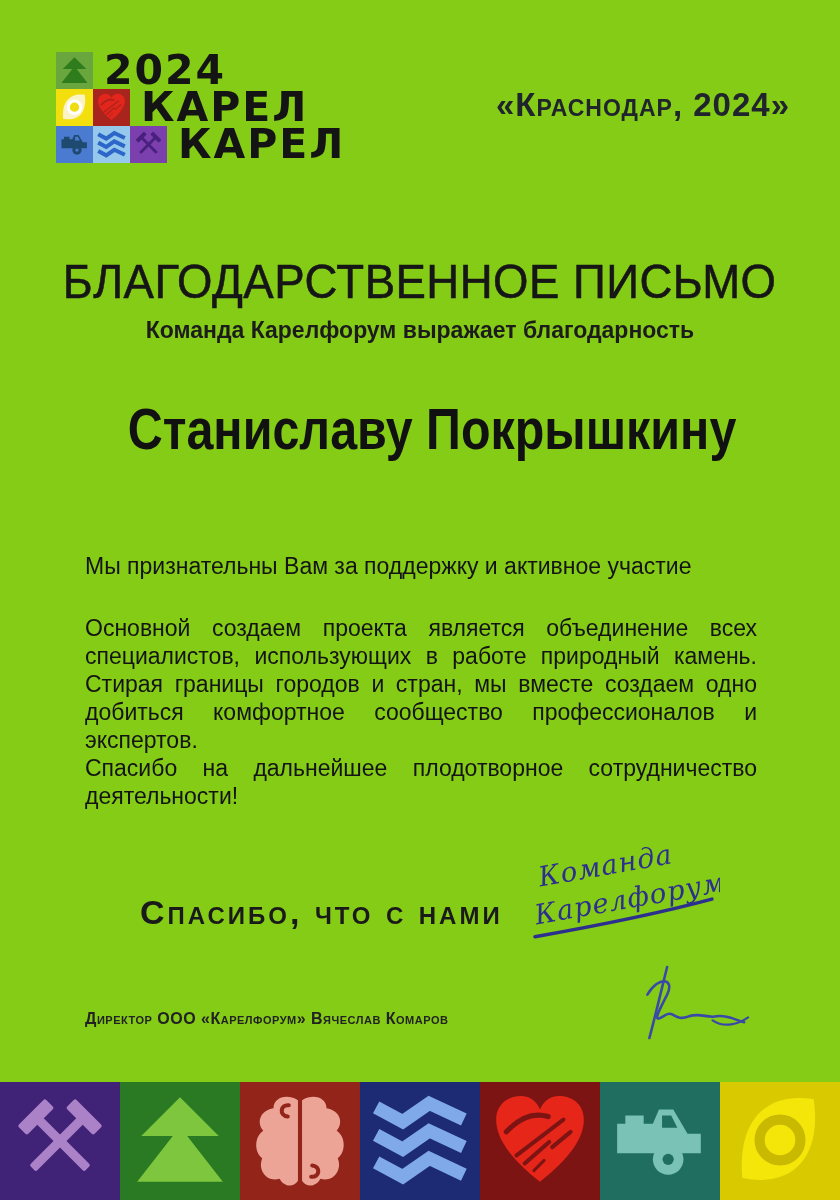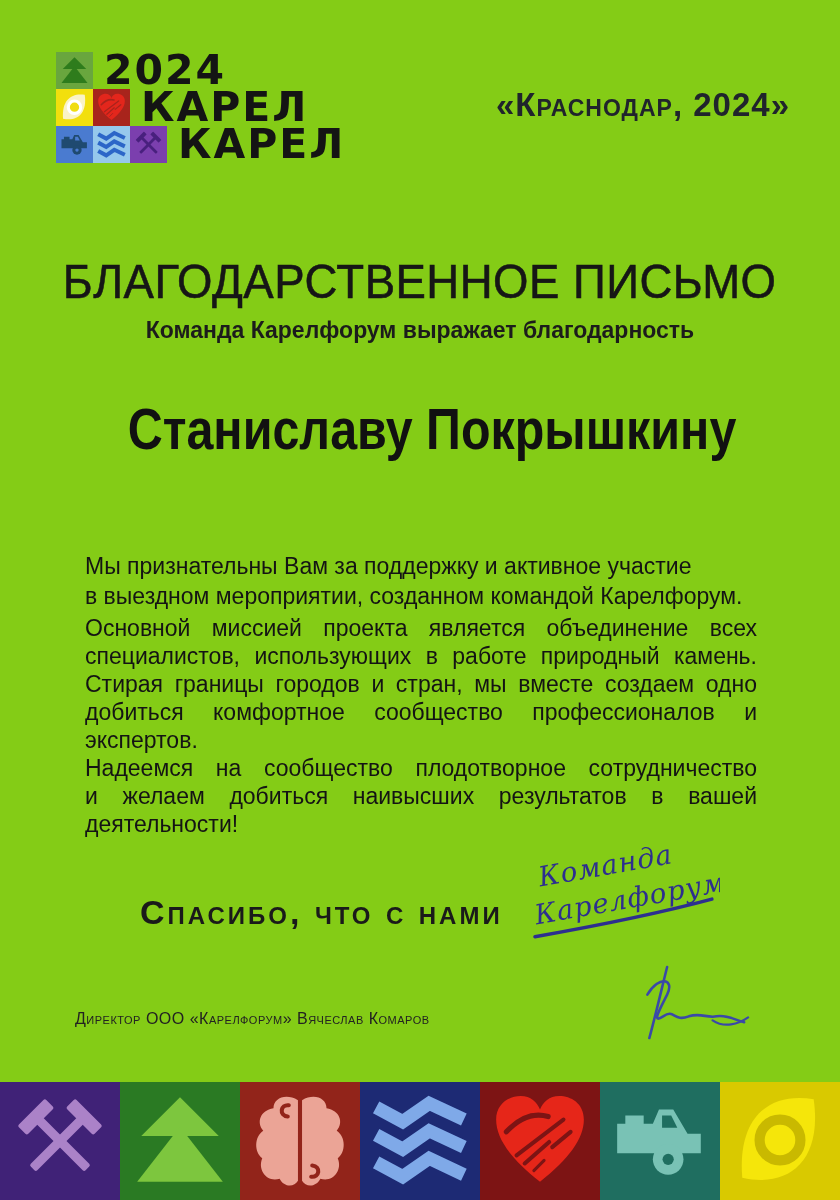--- a/index.html
+++ b/index.html
@@ -24,21 +24,21 @@
              font-weight:700;font-size:57px;color:#111;white-space:nowrap;}
   .squeeze85{display:inline-block;transform:scaleX(.85);transform-origin:center;}
   .para{position:absolute;left:85px;width:672px;font-size:23px;color:#141414;}
   .para1{top:531px;margin-top:20px;}
   .para1 div{line-height:30px;}
   .para2{top:614px;}
   .para2 div{line-height:28px;text-align:justify;text-align-last:justify;}
   .para2 div:last-child{text-align-last:left;}
   .closing{position:absolute;left:140px;top:893px;font-variant:small-caps;font-weight:700;
            font-size:34px;letter-spacing:3px;color:#1a1a1a;white-space:nowrap;}
-  .signoff{position:absolute;left:75px;top:1010px;font-variant:small-caps;font-weight:400;
+  .signoff{position:absolute;left:85px;top:1010px;font-variant:small-caps;font-weight:700;
            font-size:16px;letter-spacing:.5px;color:#222;}
   
   .sig1{position:absolute;left:476px;top:842px;width:244px;height:102px;}
   .sig1 text{fill:var(--ink);font-family:"DejaVu Serif",serif;font-style:italic;
              font-size:27px;letter-spacing:1px;}
   .sig1 path{stroke:var(--ink);fill:none;stroke-linecap:round;}
   .sig2{position:absolute;left:598px;top:960px;width:158px;height:86px;}
   .sig2 path{stroke:var(--ink2);fill:none;stroke-linecap:round;}
   
   .footer{position:absolute;left:0;top:1082px;width:840px;height:118px;display:flex;}
@@ -122,30 +122,28 @@
   <div class="title">
     <span class="squeeze93">БЛАГОДАРСТВЕННОЕ ПИСЬМО</span>
   </div>
   <div class="subtitle">Команда Карелфорум выражает благодарность</div>
   <div class="recipient">
     <span class="squeeze85">Станиславу Покрышкину</span>
   </div>
 
   <div class="para para1">
     <div>Мы признательны Вам за поддержку и активное участие</div>
-    <div>в выездном мероприятии, созданном командой Карелфорум.</div>
   </div>
 
   <div class="para para2">
-    <div>Основной миссией проекта является объединение всех</div>
+    <div>Основной создаем проекта является объединение всех</div>
     <div>специалистов, использующих в работе природный камень.</div>
     <div>Стирая границы городов и стран, мы вместе создаем одно</div>
     <div>добиться комфортное сообщество профессионалов и экспертов.</div>
-    <div>Надеемся на сообщество плодотворное сотрудничество</div>
-    <div>и желаем добиться наивысших результатов в вашей</div>
+    <div>Спасибо на дальнейшее плодотворное сотрудничество</div>
     <div>деятельности!</div>
   </div>
 
   <div class="closing">Спасибо, что с нами</div>
 
   <svg class="sig1" viewBox="0 0 240 100" style="--ink: #2d2f8f;">
     <g transform="rotate(-10 120 55)">
       <text x="66" y="34">Команда</text>
       <text x="56" y="70">Карелфорум</text>
     </g>

